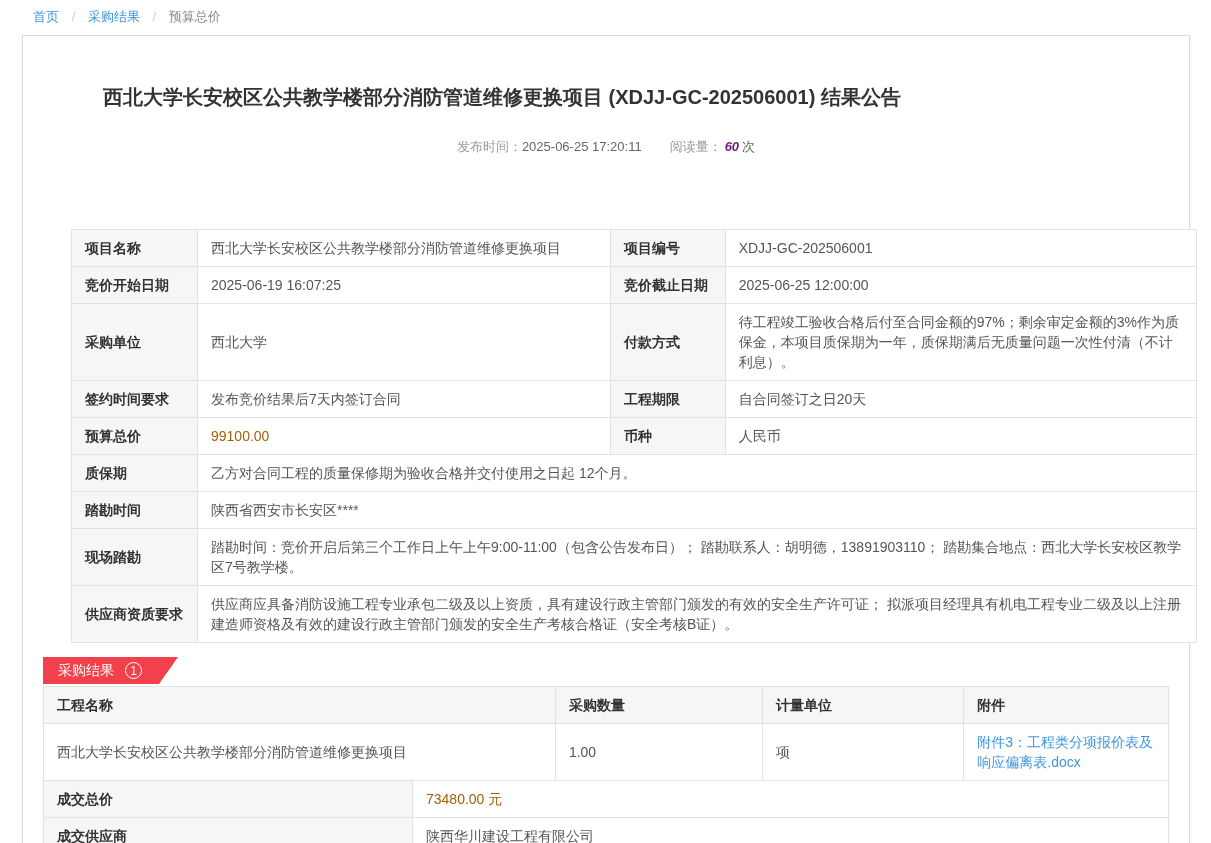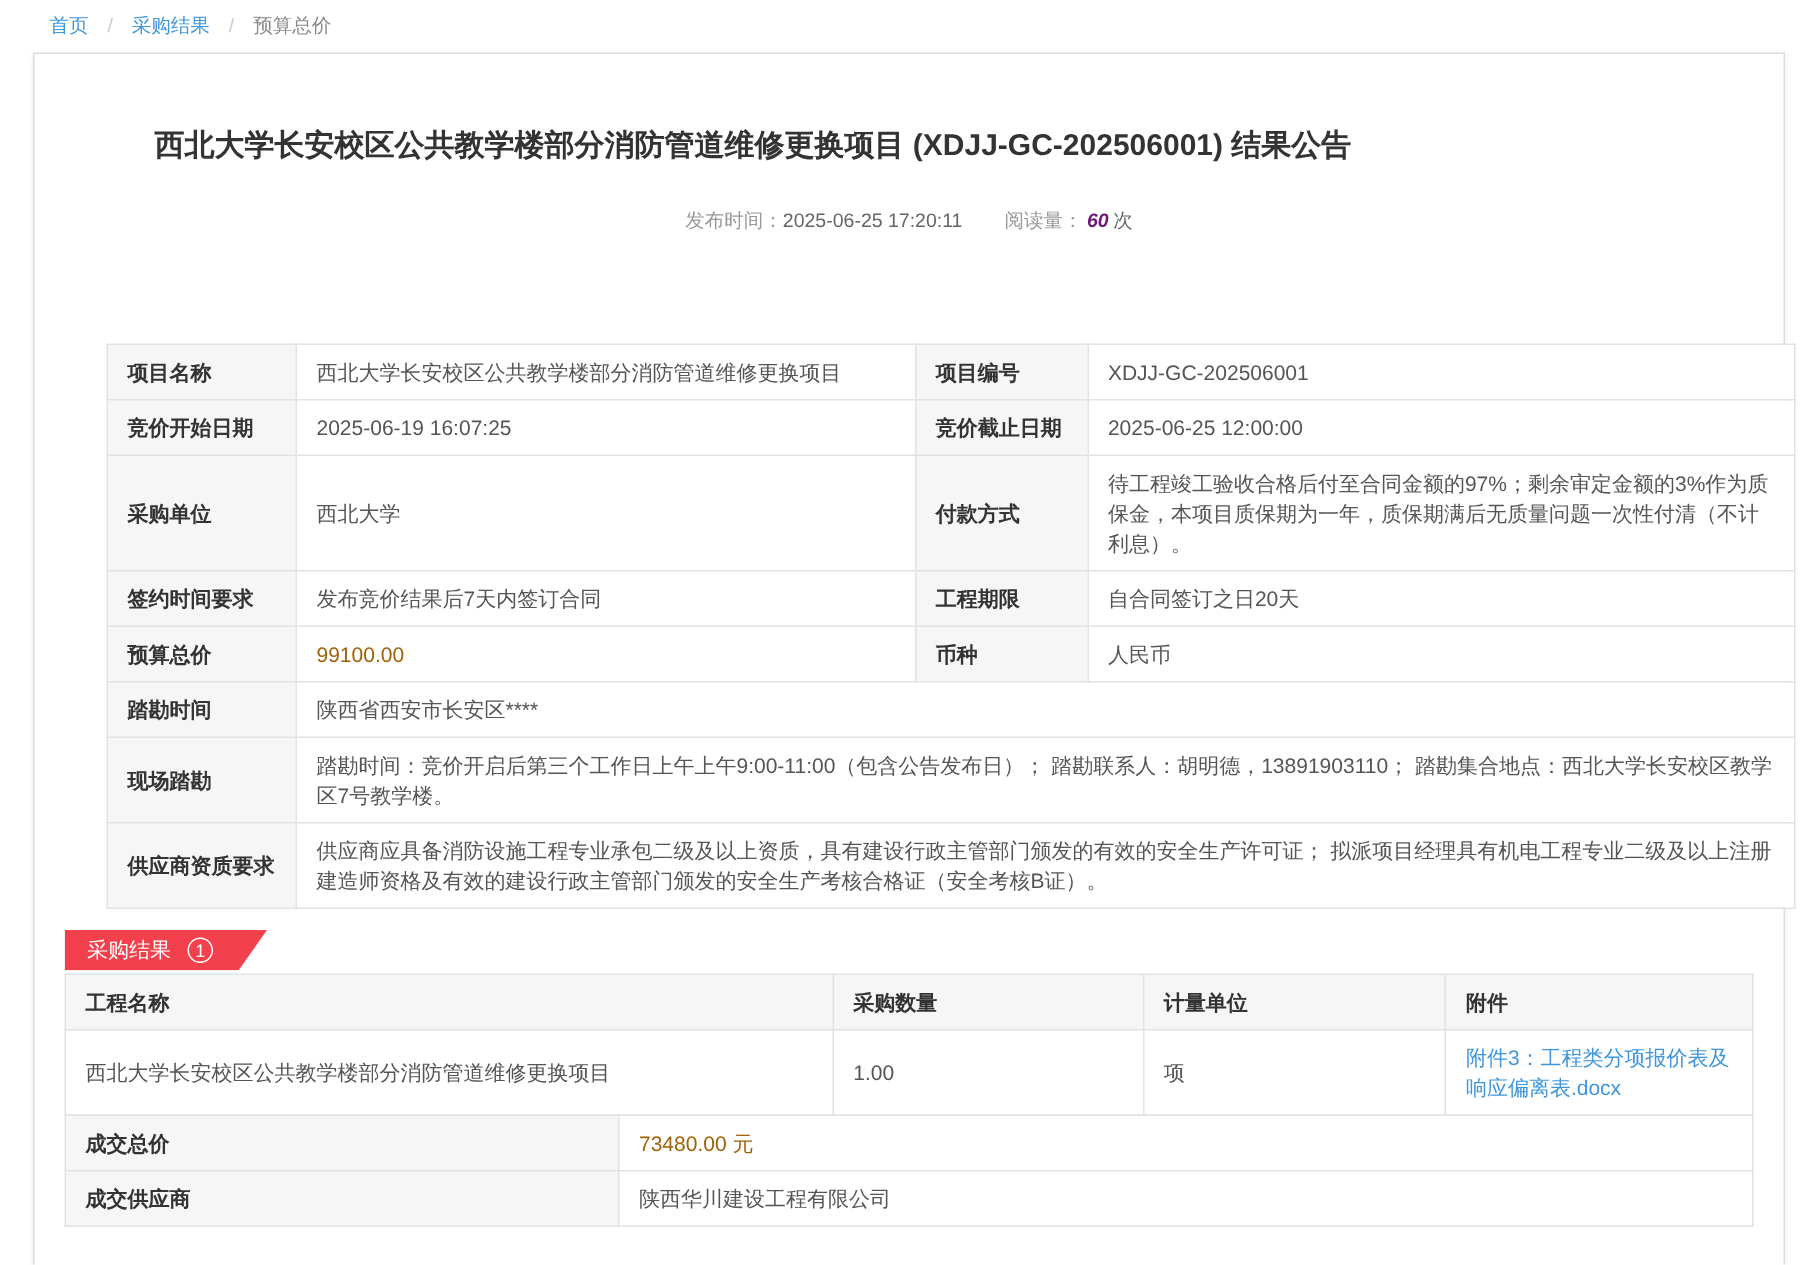--- a/index.html
+++ b/index.html
@@ -153,20 +153,24 @@
         <th>工程期限</th>
         <td>自合同签订之日20天</td>
       </tr>
       <tr>
         <th>预算总价</th>
         <td class="red">99100.00</td>
         <th>币种</th>
         <td>人民币</td>
       </tr>
       <tr>
+        <th>质保期</th>
+        <td colspan="3">乙方对合同工程的质量保修期为验收合格并交付使用之日起 12个月。</td>
+      </tr>
+      <tr>
         <th>踏勘时间</th>
         <td colspan="3">陕西省西安市长安区****</td>
       </tr>
       <tr>
         <th>现场踏勘</th>
         <td colspan="3">踏勘时间：竞价开启后第三个工作日上午上午9:00-11:00（包含公告发布日）； 踏勘联系人：胡明德，13891903110； 踏勘集合地点：西北大学长安校区教学区7号教学楼。</td>
       </tr>
       <tr>
         <th>供应商资质要求</th>
         <td colspan="3">供应商应具备消防设施工程专业承包二级及以上资质，具有建设行政主管部门颁发的有效的安全生产许可证； 拟派项目经理具有机电工程专业二级及以上注册建造师资格及有效的建设行政主管部门颁发的安全生产考核合格证（安全考核B证）。</td>

